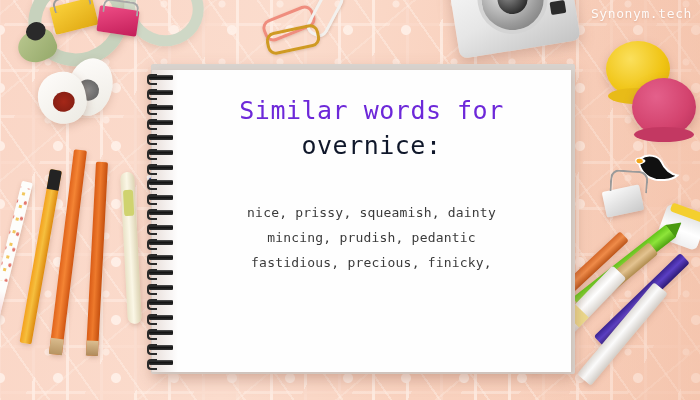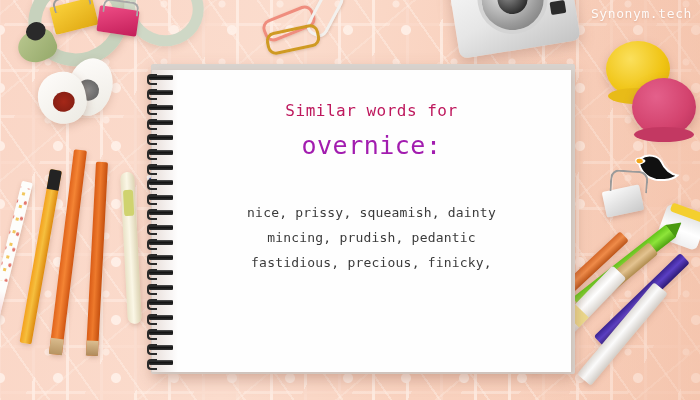--- a/index.html
+++ b/index.html
@@ -131,28 +131,28 @@
 
   
   .page-content {
     position: absolute;
     left: 30px;
     right: 10px;
     top: 28px;
     text-align: center;
   }
   .title-line1 {
-    color: #be185d;
-    font-size: 16px;
+    color: #6d28d9;
+    font-size: 25px;
     letter-spacing: .5px;
     line-height: 26px;
     white-space: nowrap;
   }
   .title-line2 {
-    color: #a21caf;
+    color: #0f172a;
     font-size: 25px;
     letter-spacing: .5px;
     line-height: 36px;
     margin-top: 4px;
     white-space: nowrap;
   }
   .words {
     margin-top: 36px;
     color: #3b3b3b;
     font-size: 13px;

